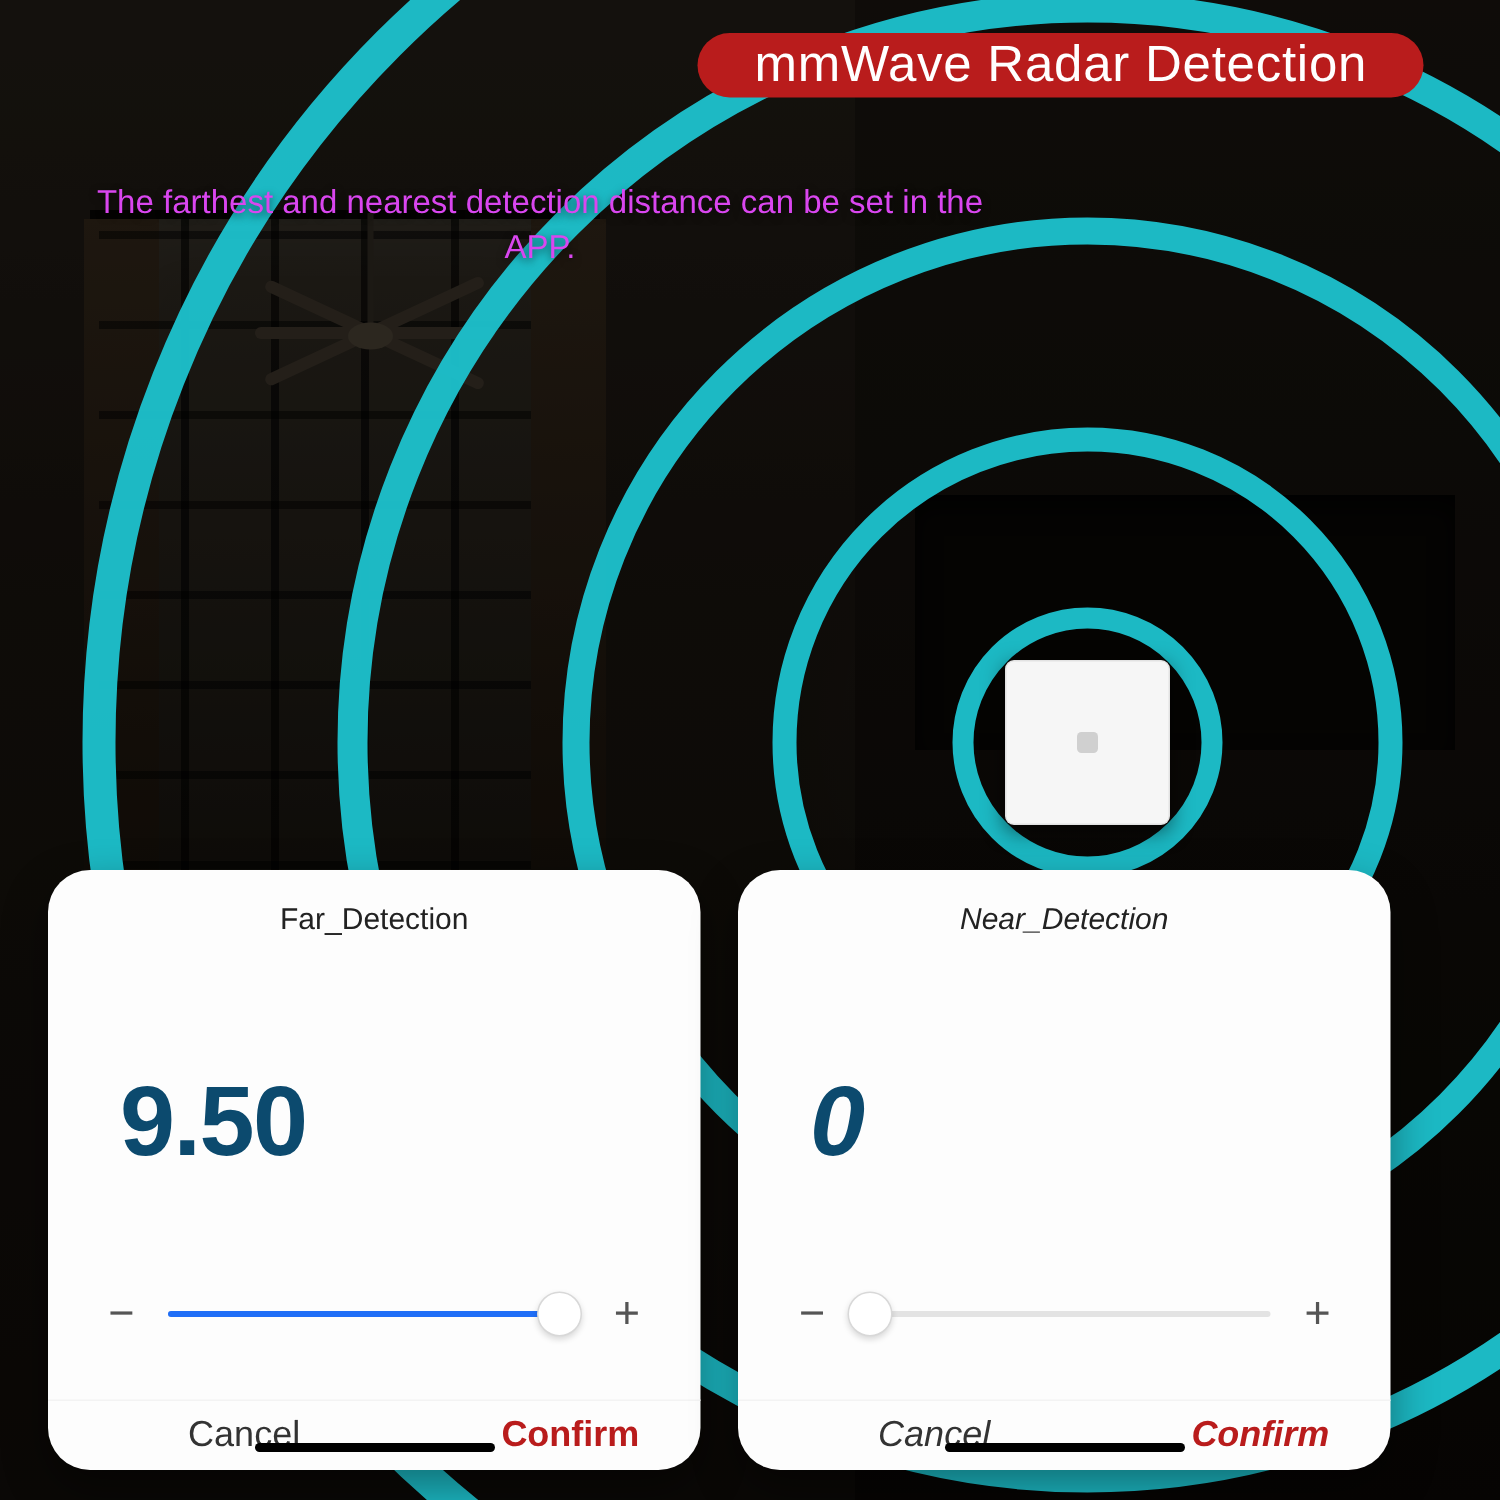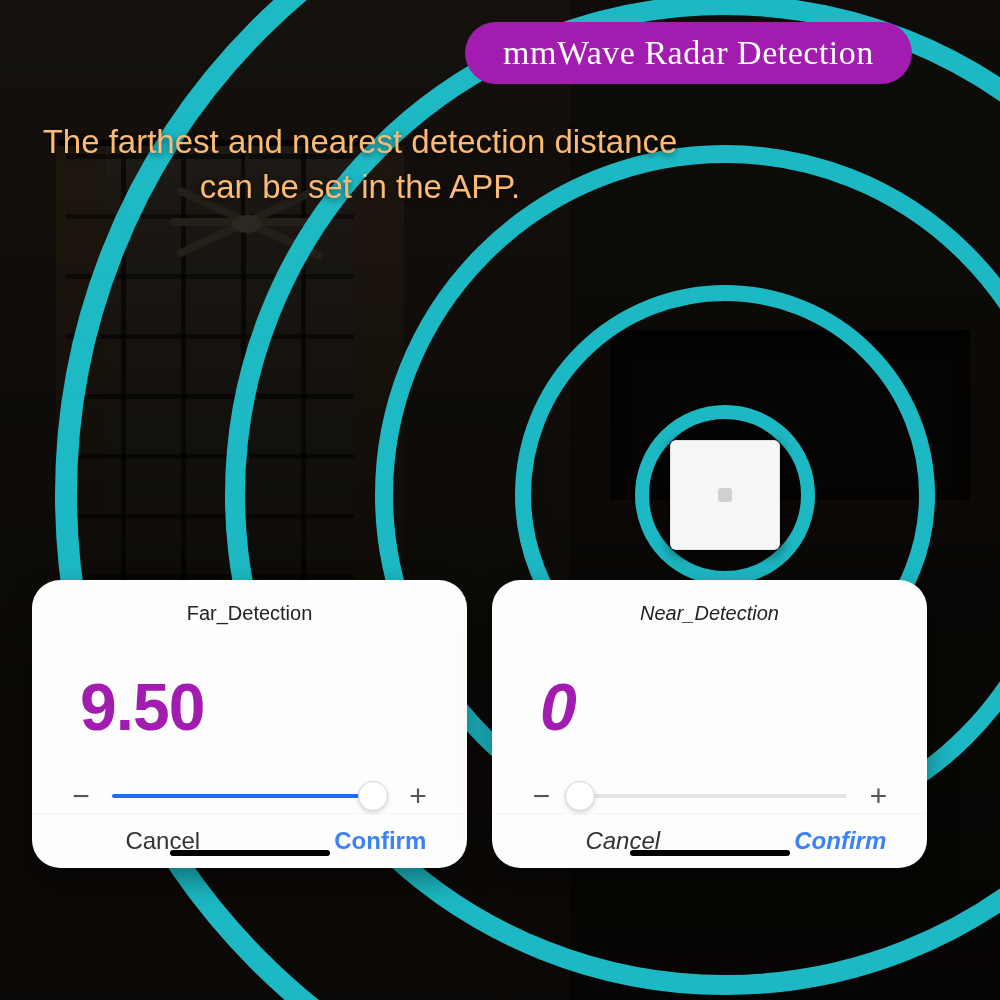--- a/index.html
+++ b/index.html
@@ -72,61 +72,60 @@
     left: 50%; top: 50%;
     transform: translate(-50%,-50%);
     z-index: 3;
     opacity: 0.95;
   }
   .ring-origin { left:725px; top:495px; position:absolute; width:0; height:0; }
 
   
   .badge {
     position:absolute; left: 465px; top: 22px;
-    background: #a21caf;
+    background: #b91c1c;
     color: #fff;
     font-size: 34px;
     font-weight: 500;
-    padding: 12px 38px;
+    padding: 2px 38px;
     border-radius: 36px;
     letter-spacing: 0.5px;
     z-index: 20;
-    font-family: Liberation Serif, serif;
   }
   .headline {
     position:absolute; left: 40px; top: 120px; width: 640px;
-    color: #fdba74;
-    font-size: 33px;
+    color: #d946ef;
+    font-size: 22px;
     line-height: 1.35;
     text-align: center;
     z-index: 20;
     text-shadow: 0 2px 6px rgba(0,0,0,0.6);
   }
 
   
   .card {
-    position:absolute; top: 580px; width: 435px; height: 288px;
+    position:absolute; top: 580px; width: 435px; height: 400px;
     background: #fdfdfd;
     border-radius: 28px;
     box-shadow: 0 12px 30px rgba(0,0,0,0.4);
     padding: 22px 0 0 0;
     z-index: 30;
-    display:flex; flex-direction:column;
+    display:flex; flex-direction:column;gap:40px;
   }
   .card.left  { left: 32px; }
   .card.right { left: 492px; font-style: italic; }
   .card-title {
     text-align:center; font-size: 20px; color:#222; font-weight:400;
   }
   .value-row {
     flex: 0 0 auto;
     padding: 44px 48px 8px 48px;
   }
   .value {
-    font-size: 66px; font-weight: 700; color:#a21caf; letter-spacing:-1px;
+    font-size: 66px; font-weight: 700; color:#0c4a6e; letter-spacing:-1px;
   }
   .slider-row {
     display:flex; align-items:center; gap: 14px;
     padding: 26px 32px 0 32px;
   }
   .pm {
     width: 34px; text-align:center; font-size: 30px; color:#555; user-select:none; cursor:pointer;
   }
   .track {
     position:relative; flex:1; height: 4px; background:#e3e3e3; border-radius:2px;
@@ -143,21 +142,21 @@
   .actions {
     margin-top:auto;
     display:flex; height: 88px;
     border-top: 1px solid #f3f3f3;
   }
   .btn {
     flex:1; display:flex; align-items:center; justify-content:center;
     font-size: 24px; cursor:pointer;padding-left:44px;
   }
   .btn.cancel  { color:#333; font-weight:400; }
-  .btn.confirm { color:#3b82f6; font-weight:700; }
+  .btn.confirm { color:#b91c1c; font-weight:700; }
   .home-ind {
     position:absolute; bottom:12px; left:50%; transform:translateX(-50%);
     width: 160px; height:6px; background:#000; border-radius:3px;
   }
 </style>
 </head>
 <body>
 
 <div class="scene">
   <div class="wardrobe">

